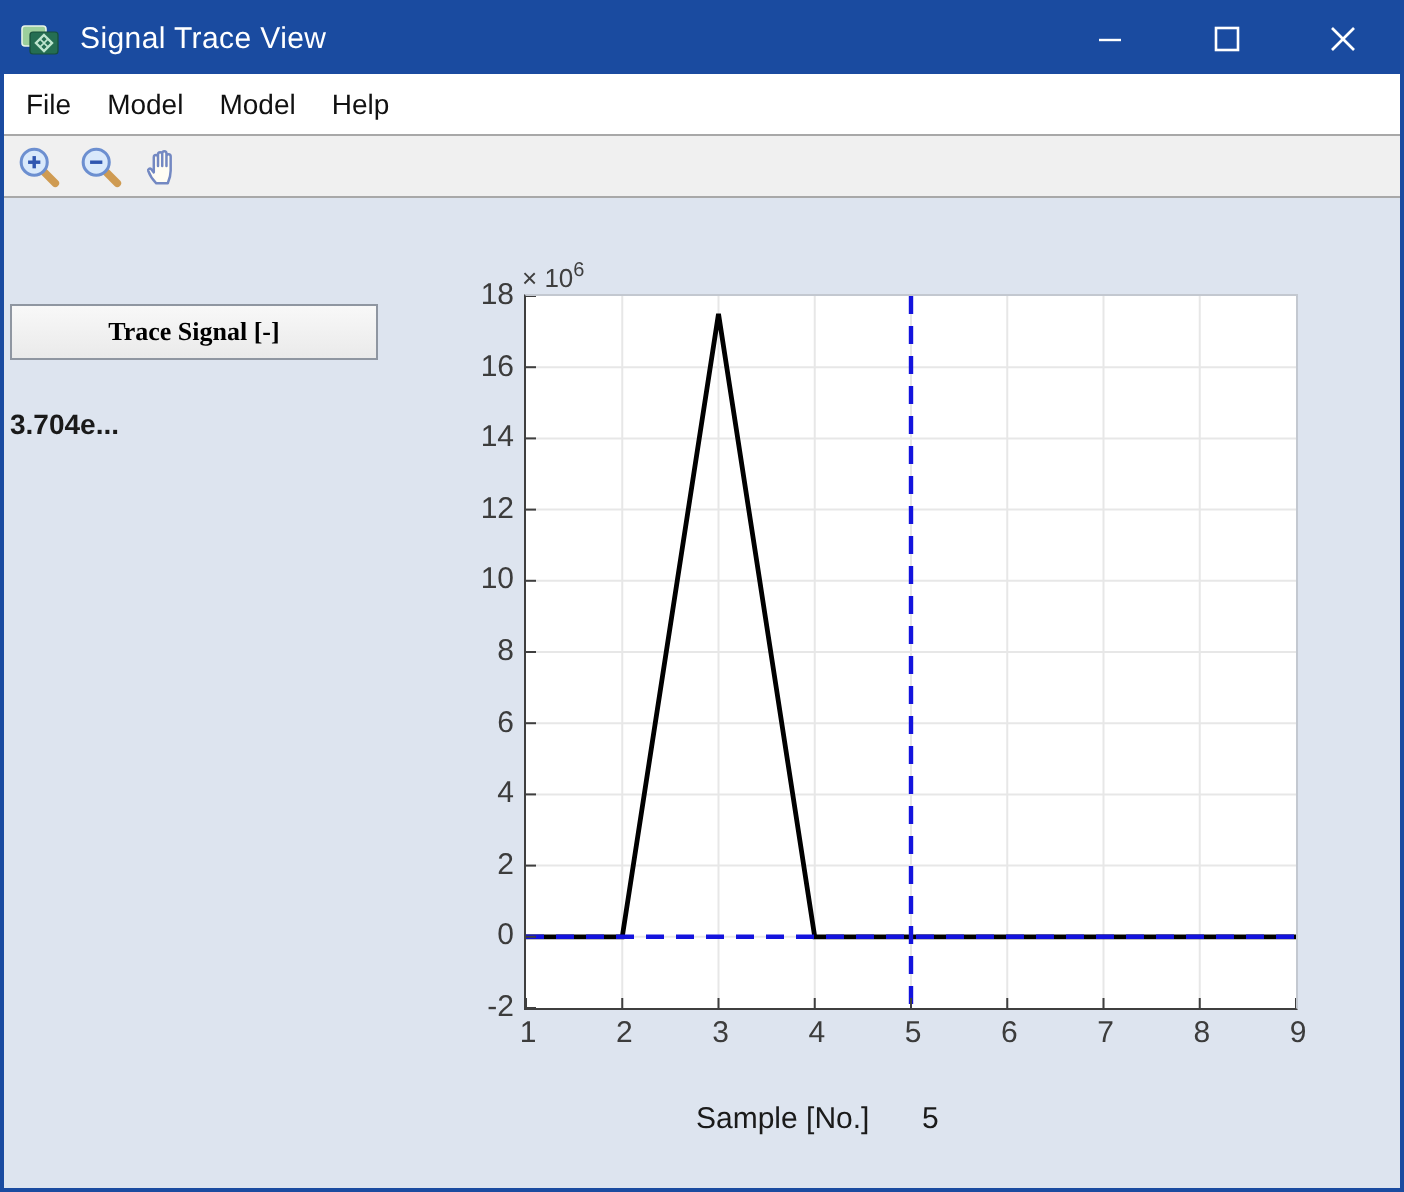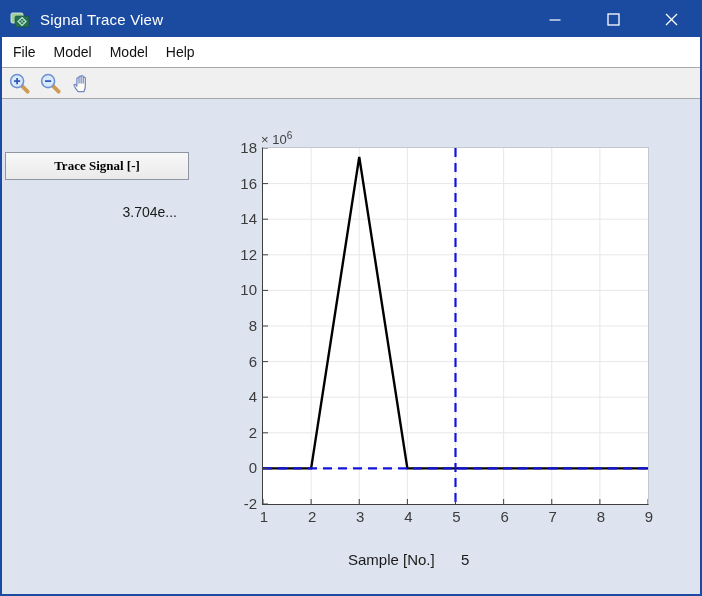--- a/index.html
+++ b/index.html
@@ -11,21 +11,21 @@
   .winbtns { margin-left:auto; display:flex; height:100%; }
   .winbtn { width:58px; height:100%; display:flex; align-items:center; justify-content:center; cursor:default; }
   .menubar { height:31px; background:#ffffff; border-bottom:1px solid #a8a8a8; display:flex; align-items:center; padding-left:2px; }
   .menu-item { padding:0 9px; font-size:14px; color:#111; line-height:30px; }
   .toolbar { height:31px; background:#f0f0f0; border-bottom:1px solid #a8a8a8; display:flex; align-items:center; padding-left:4px; gap:5px; }
   .tool { width:26px; height:26px; border:none; background:transparent; padding:1px; display:flex; align-items:center; justify-content:center; }
   .main { position:relative; height:495px; background:#dde4ef; }
   .trace-btn { position:absolute; left:3px; top:53px; width:184px; height:28px;
                background:linear-gradient(#f8f8f8,#eaeaea); border:1px solid #8f96a1;
                font-family:Liberation Serif, serif; font-weight:bold; font-size:13px; color:#000; }
-  .trace-value { position:absolute; left:3px; top:105px; width:172px; text-align:right; font-size:14px; color:#1a1a1a; }
+  .trace-value { position:absolute; left:3px; top:105px; width:172px; text-align:left; font-size:14px; color:#1a1a1a;font-weight:bold; }
   .plot-wrap { position:absolute; left:260px; top:48px; width:387px; height:358px; background:#ffffff;
                border:1px solid; border-color:#c3c8d0 #c3c8d0 #3f3f3f #3f3f3f; }
   .plot-wrap svg.plot { display:block; width:385px; height:356px; }
   .exp-label { position:absolute; top:-18px; left:-2px; font-size:13px; color:#3f3f3f; }
   .exp-label sup { font-size:10px; }
   .labels-layer { position:absolute; left:0; top:0; width:100%; height:100%; pointer-events:none; }
   .tick { position:absolute; font-size:15px; color:#3c3c3c; line-height:16px; }
   .ytick { width:42px; left:-48px; text-align:right; }
   .xtick { width:30px; text-align:center; top:361px; }
   .x-axis-label { position:absolute; left:346px; top:452px; font-size:15px; color:#1a1a1a; }

